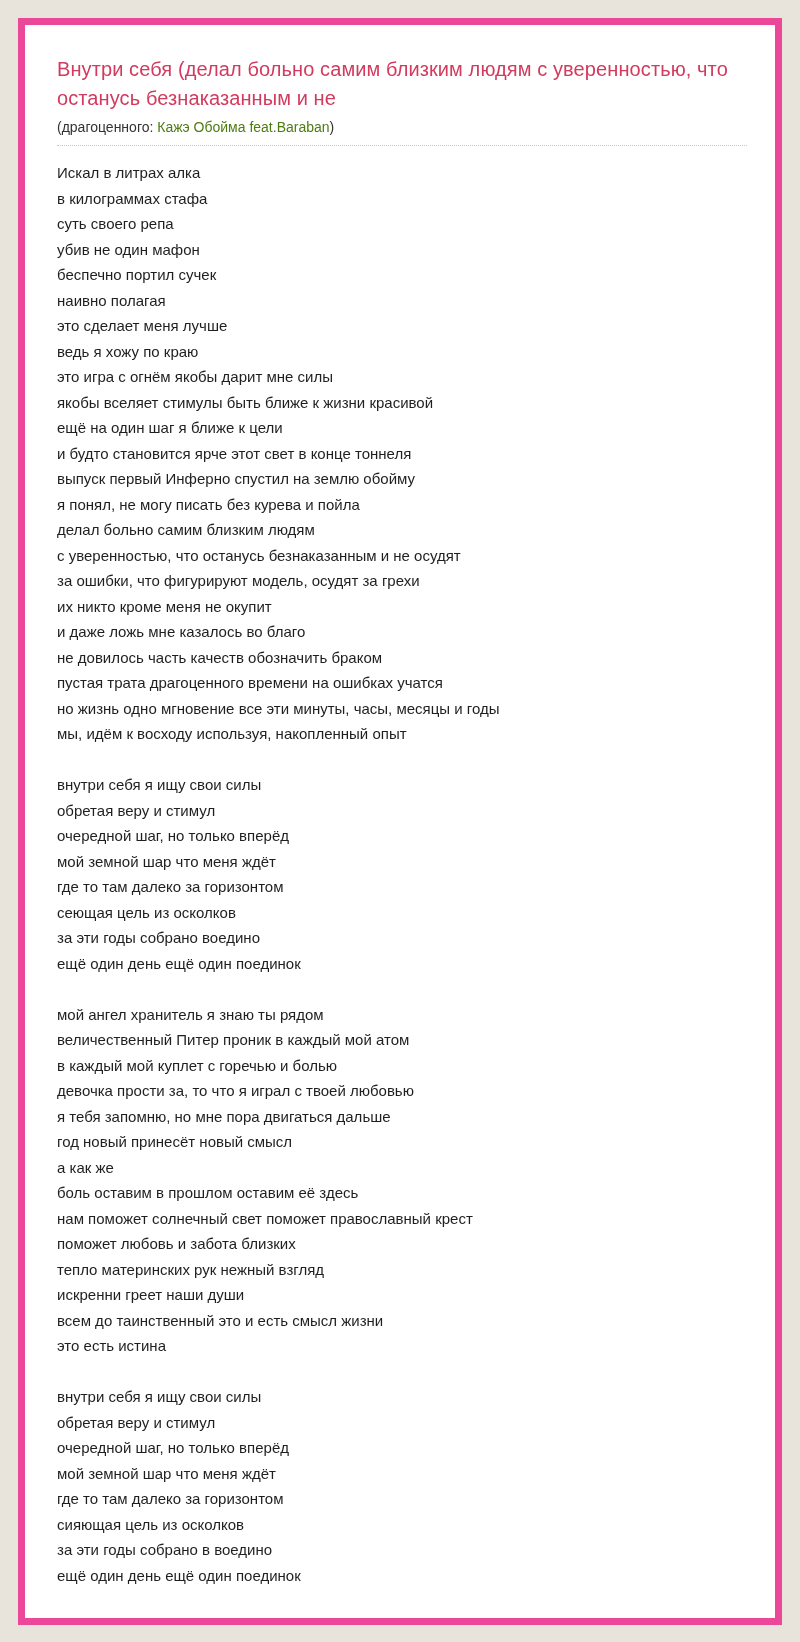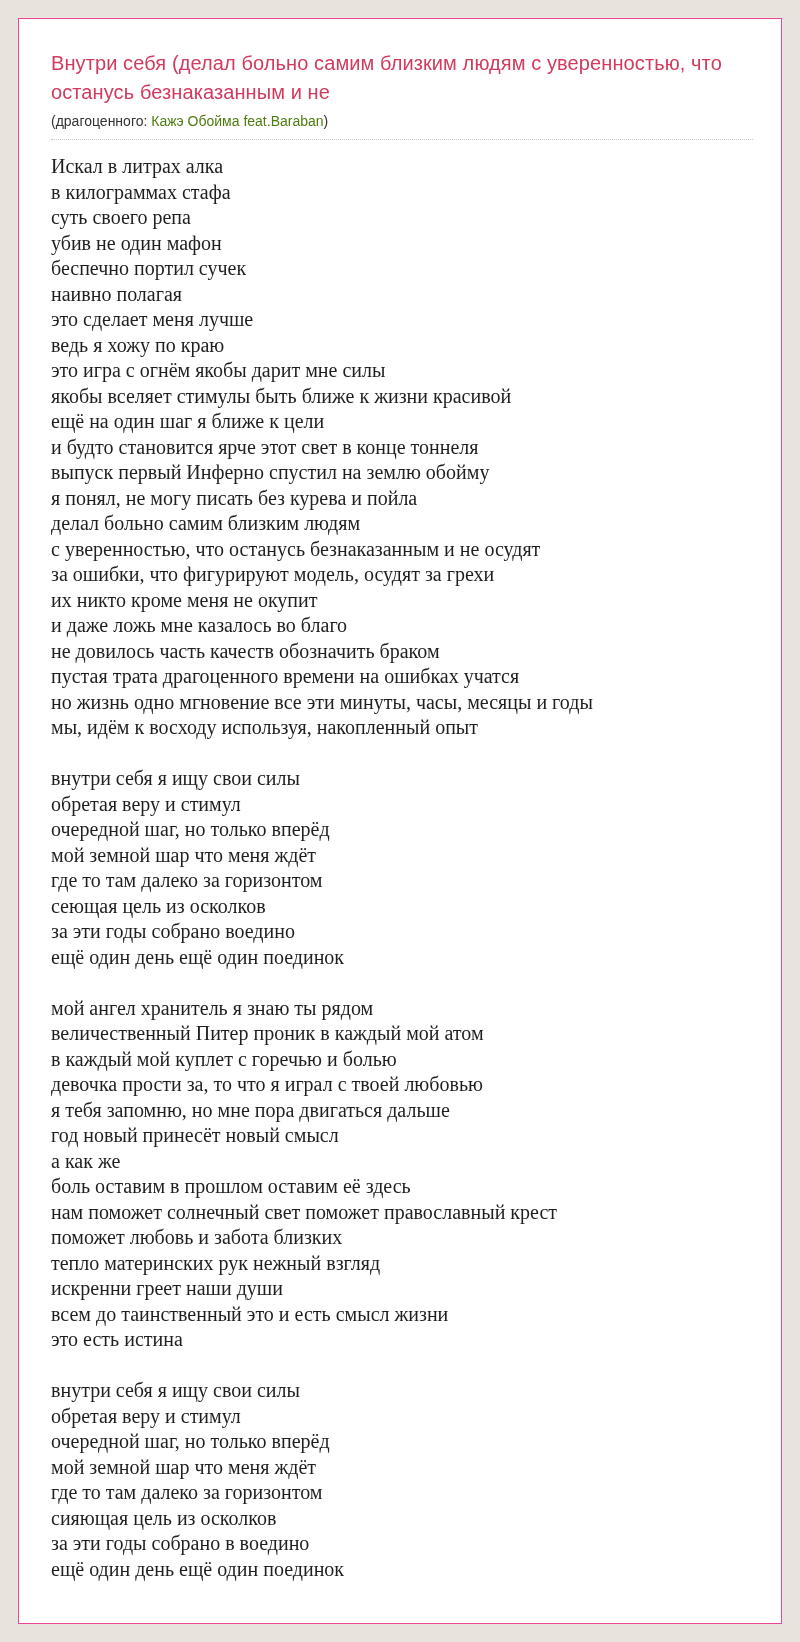--- a/index.html
+++ b/index.html
@@ -16,21 +16,21 @@
   .page {
     box-sizing: border-box;
     width: 800px;
     min-height: 1642px;
     padding: 18px 18px 18px 18px;
     background: #e8e4dc;
   }
   .sheet {
     box-sizing: border-box;
     background: #ffffff;
-    border: 1px solid #ec4899;
+    border: 7px solid #ec4899;
     min-height: 1606px;
     padding: 24px 28px 30px 32px;
   }
   .song-title {
     color: #d23a5e;
     font-size: 20px;
     line-height: 29px;
     font-weight: normal;
     margin: 6px 0 6px 0;
     letter-spacing: 0.1px;
@@ -40,26 +40,25 @@
     color: #333333;
     padding-bottom: 10px;
     border-bottom: 1px dotted #c9c9c9;
     margin-bottom: 14px;
   }
   .artist-link {
     color: #4d7c0f;
     text-decoration: none;
   }
   .lyrics {
-    font-size: 20px;
+    font-size: 15px;
     line-height: 25.5px;
     color: #1f1f1f;
     white-space: pre-wrap;
     word-wrap: break-word;
-    font-family: Liberation Serif, serif;
   }
 </style>
 </head>
 <body>
 
 <div class="page">
   <div class="sheet">
 
     <h1 class="song-title">Внутри себя (делал больно самим близким людям с уверенностью, что останусь безнаказанным и не</h1>
 

